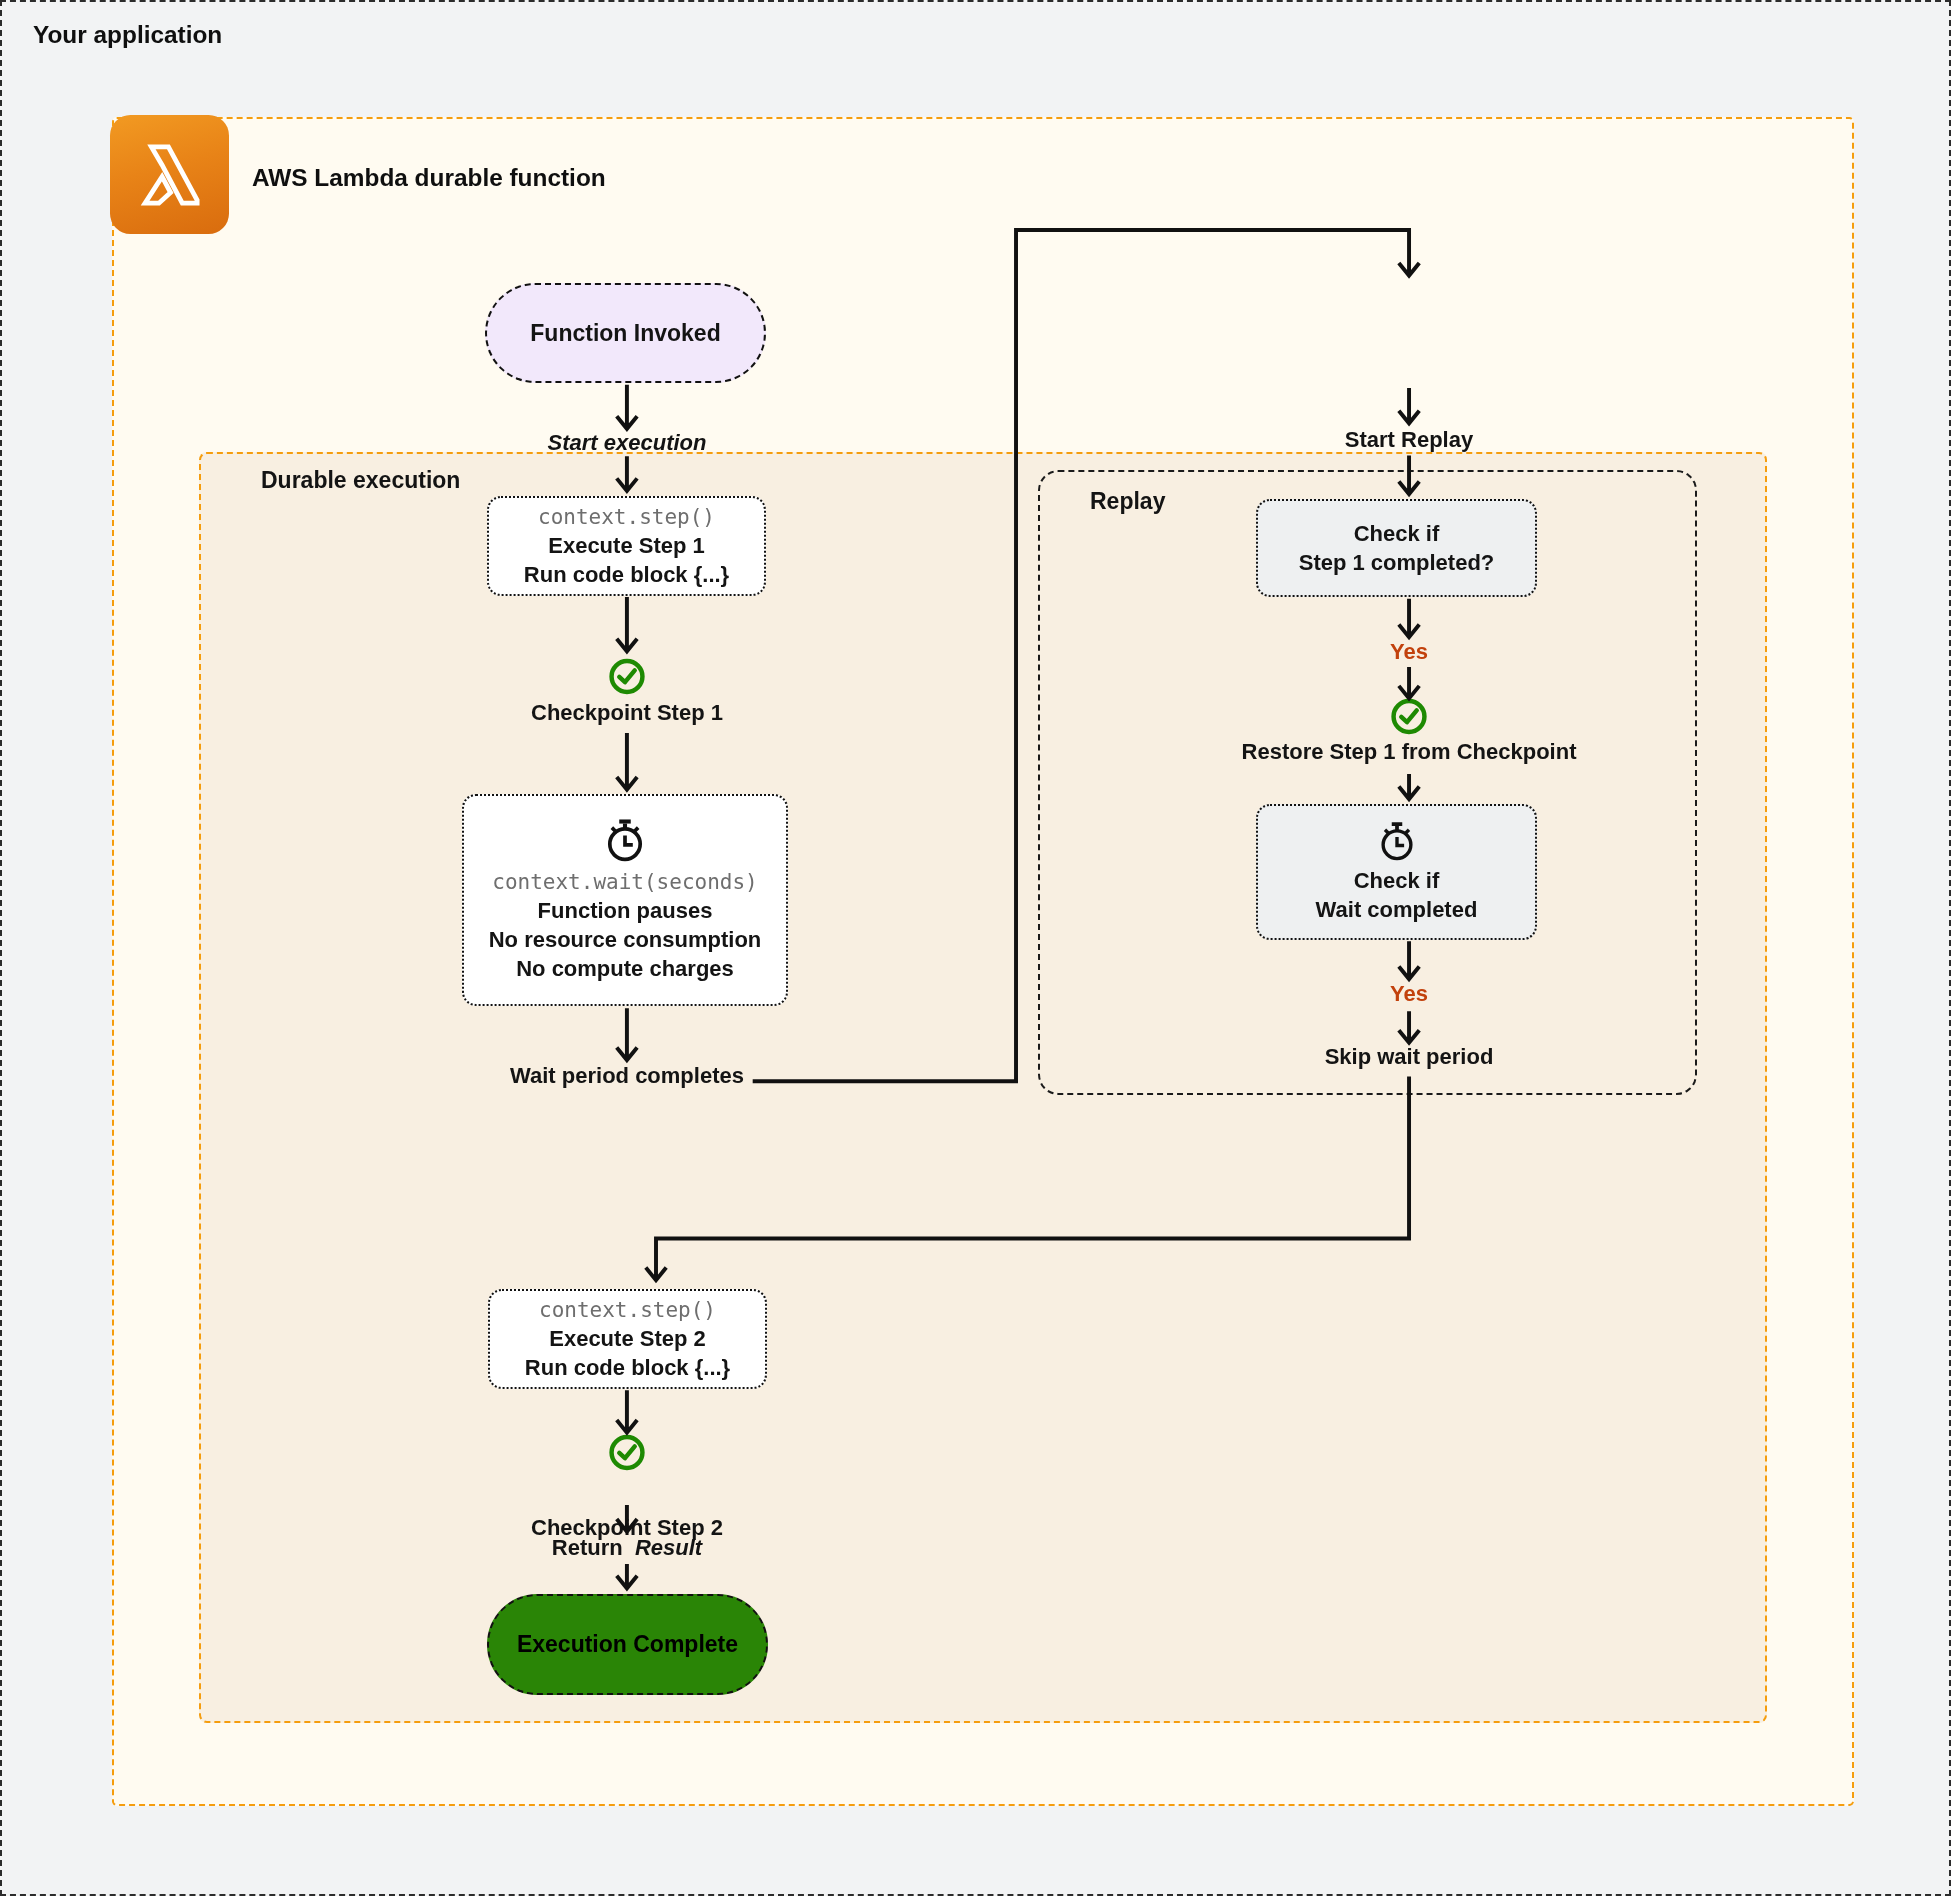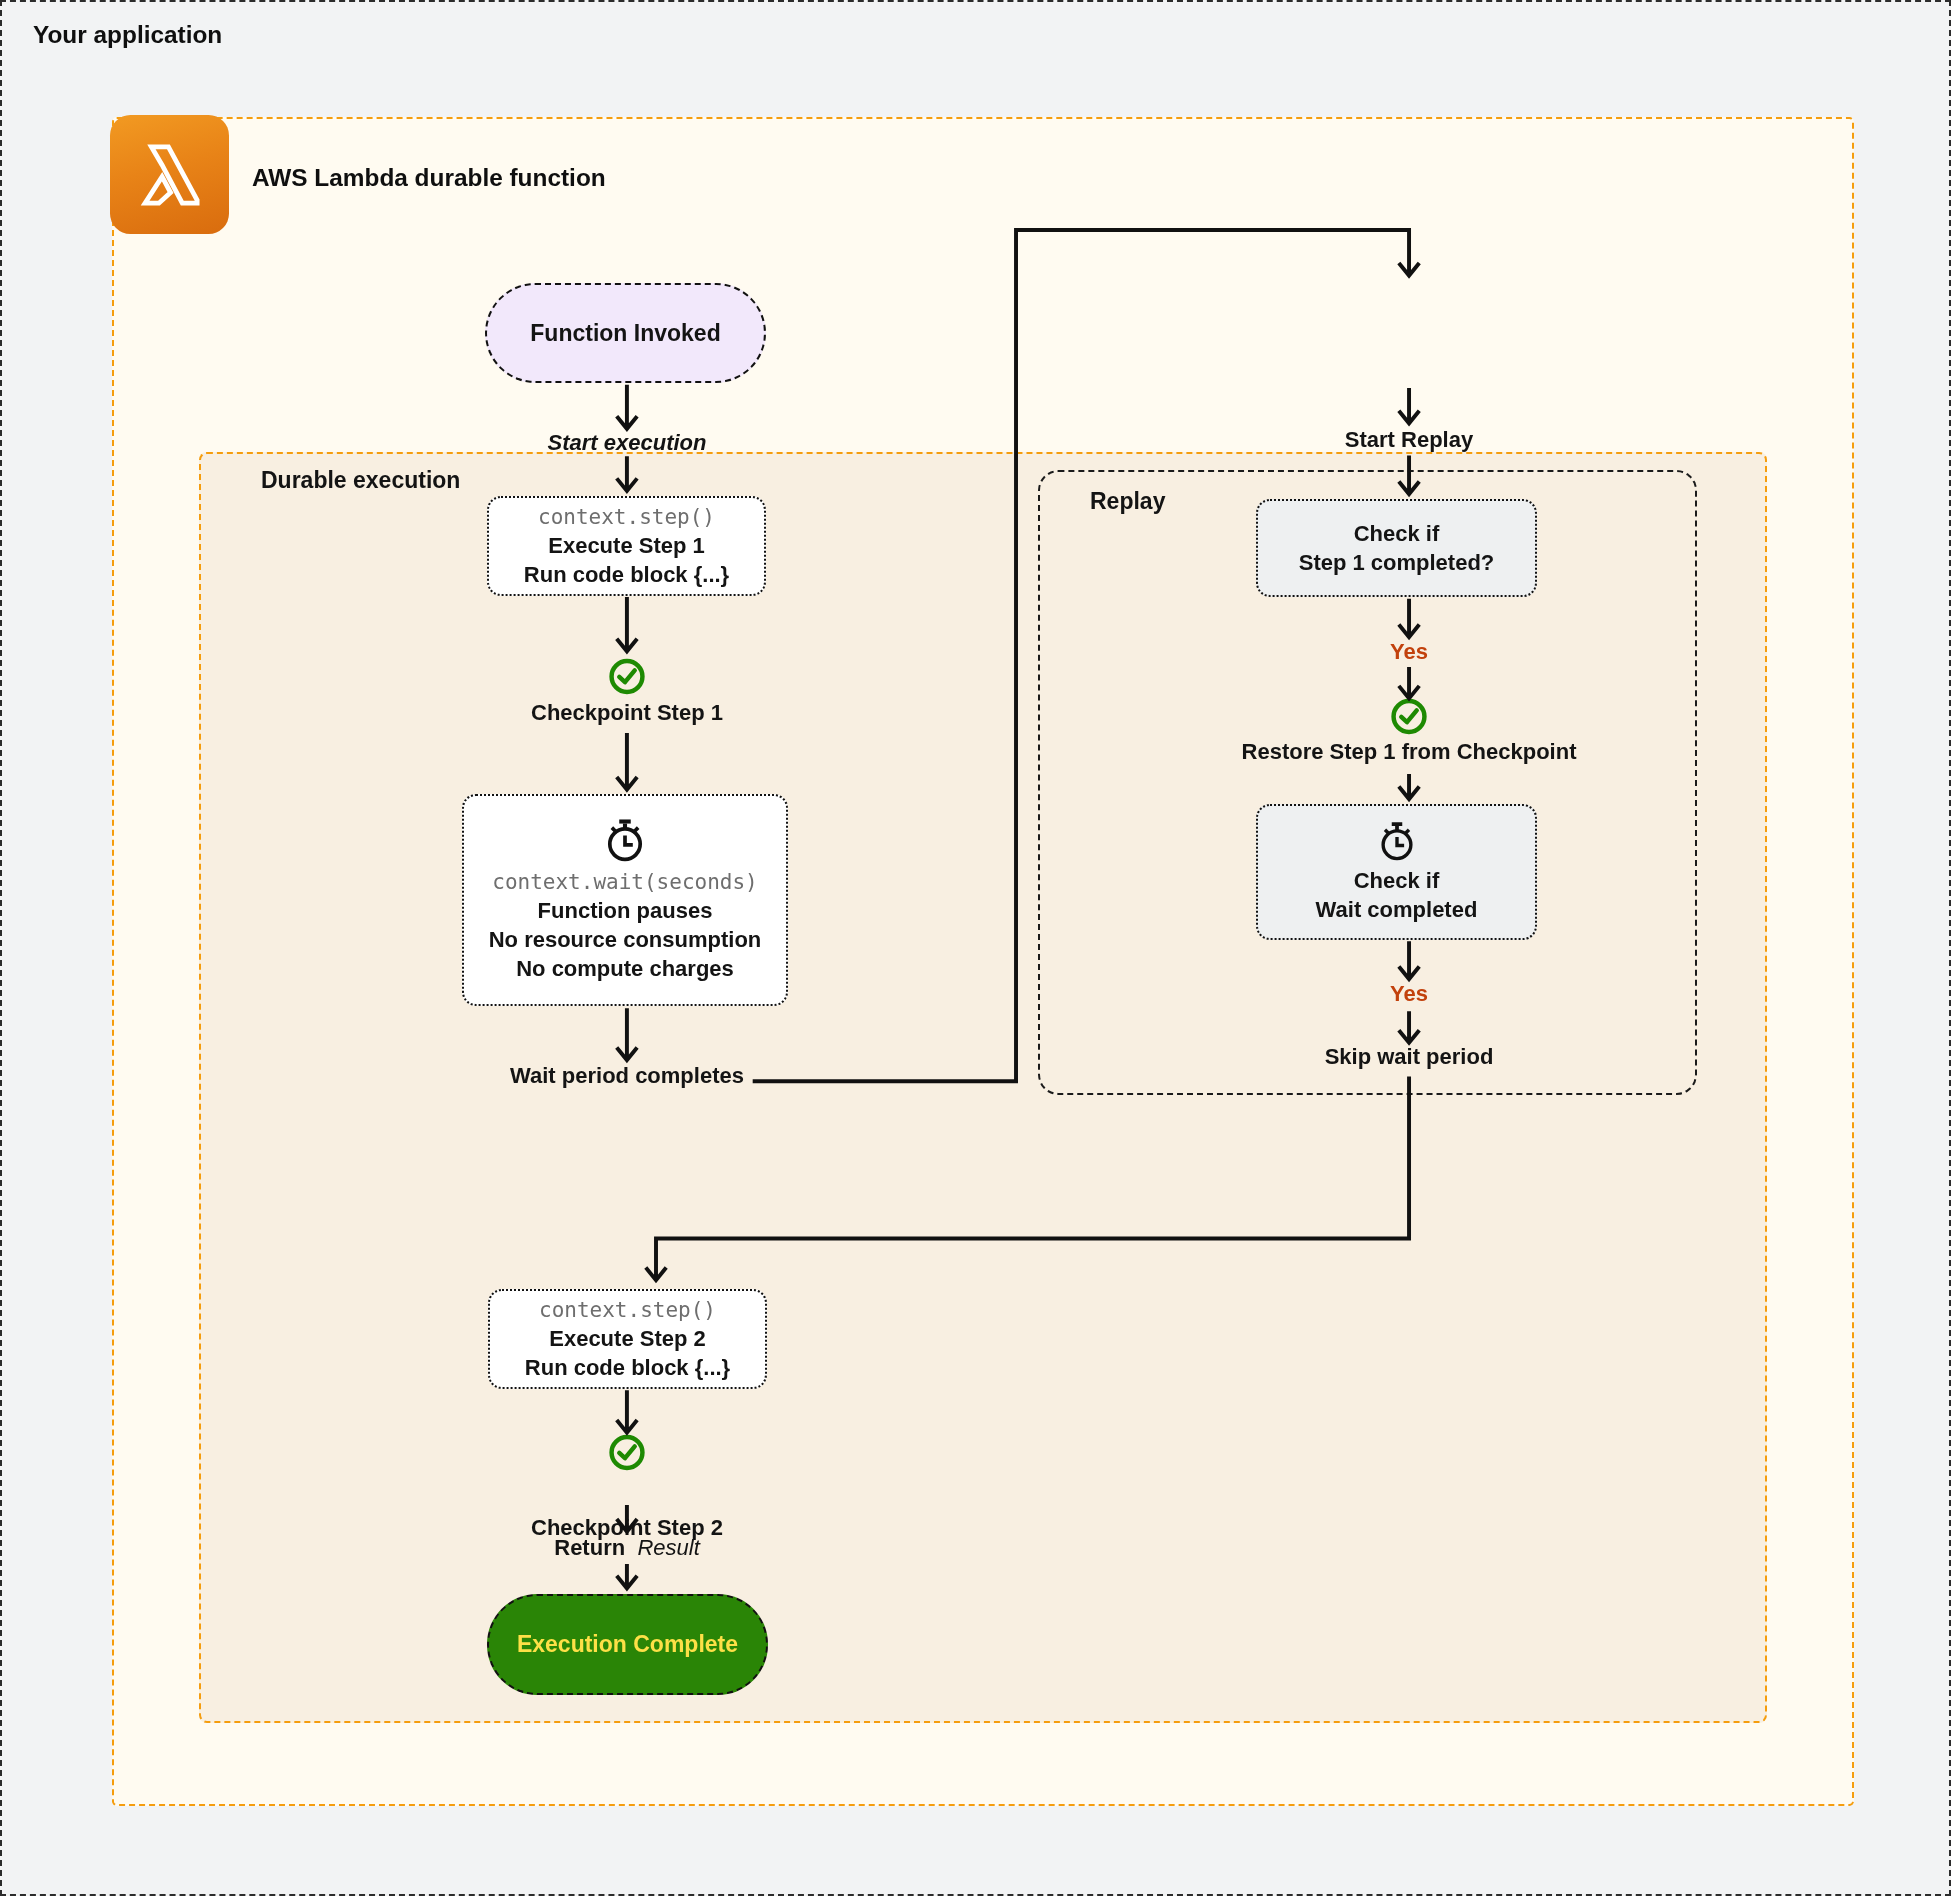--- a/index.html
+++ b/index.html
@@ -61,21 +61,21 @@
   .pill-invoked{
     left:483px;top:281px;width:281px;height:100px;
     background:#F2E8FB;border-radius:50px;justify-content:center;
   }
   .pill-reinvoked{
     left:1266px;top:278px;width:283px;height:107px;
     background:#EDEFF1;border-radius:53px;
   }
   .pill-complete{
     left:485px;top:1592px;width:281px;height:101px;
-    background:#2A8506;border-radius:50px;color:#fde047;align-items:center;
+    background:#2A8506;border-radius:50px;color:#000000;align-items:center;
   }
   .node-box{
     border:2.4px dotted #111;
     border-radius:14px;
     box-sizing:border-box;
     display:flex;flex-direction:column;align-items:center;justify-content:center;
     text-align:center;
   }
   .node-white{background:#FFFFFF;}
   .node-gray{background:#EEF0F1;}
@@ -90,21 +90,21 @@
   }
   .bold-line{
     font-size:22px;font-weight:bold;color:#141414;line-height:29px;
   }
   .flow-label{
     font-size:22px;font-weight:bold;color:#141414;
     white-space:nowrap;
     transform:translateX(-50%);
     text-align:center;
   }
-  .flow-label .italic{font-weight:normal;font-style:italic;}
+  .flow-label .italic{font-weight:bold;font-style:italic;}
   .yes-label{color:#c2410c;}
   .icon-center{transform:translateX(-50%);}
   .connectors{left:0;top:0;pointer-events:none;}
 </style>
 </head>
 <body>
 
 <div class="canvas">
 
   <div class="abs app-title">Your application</div>

